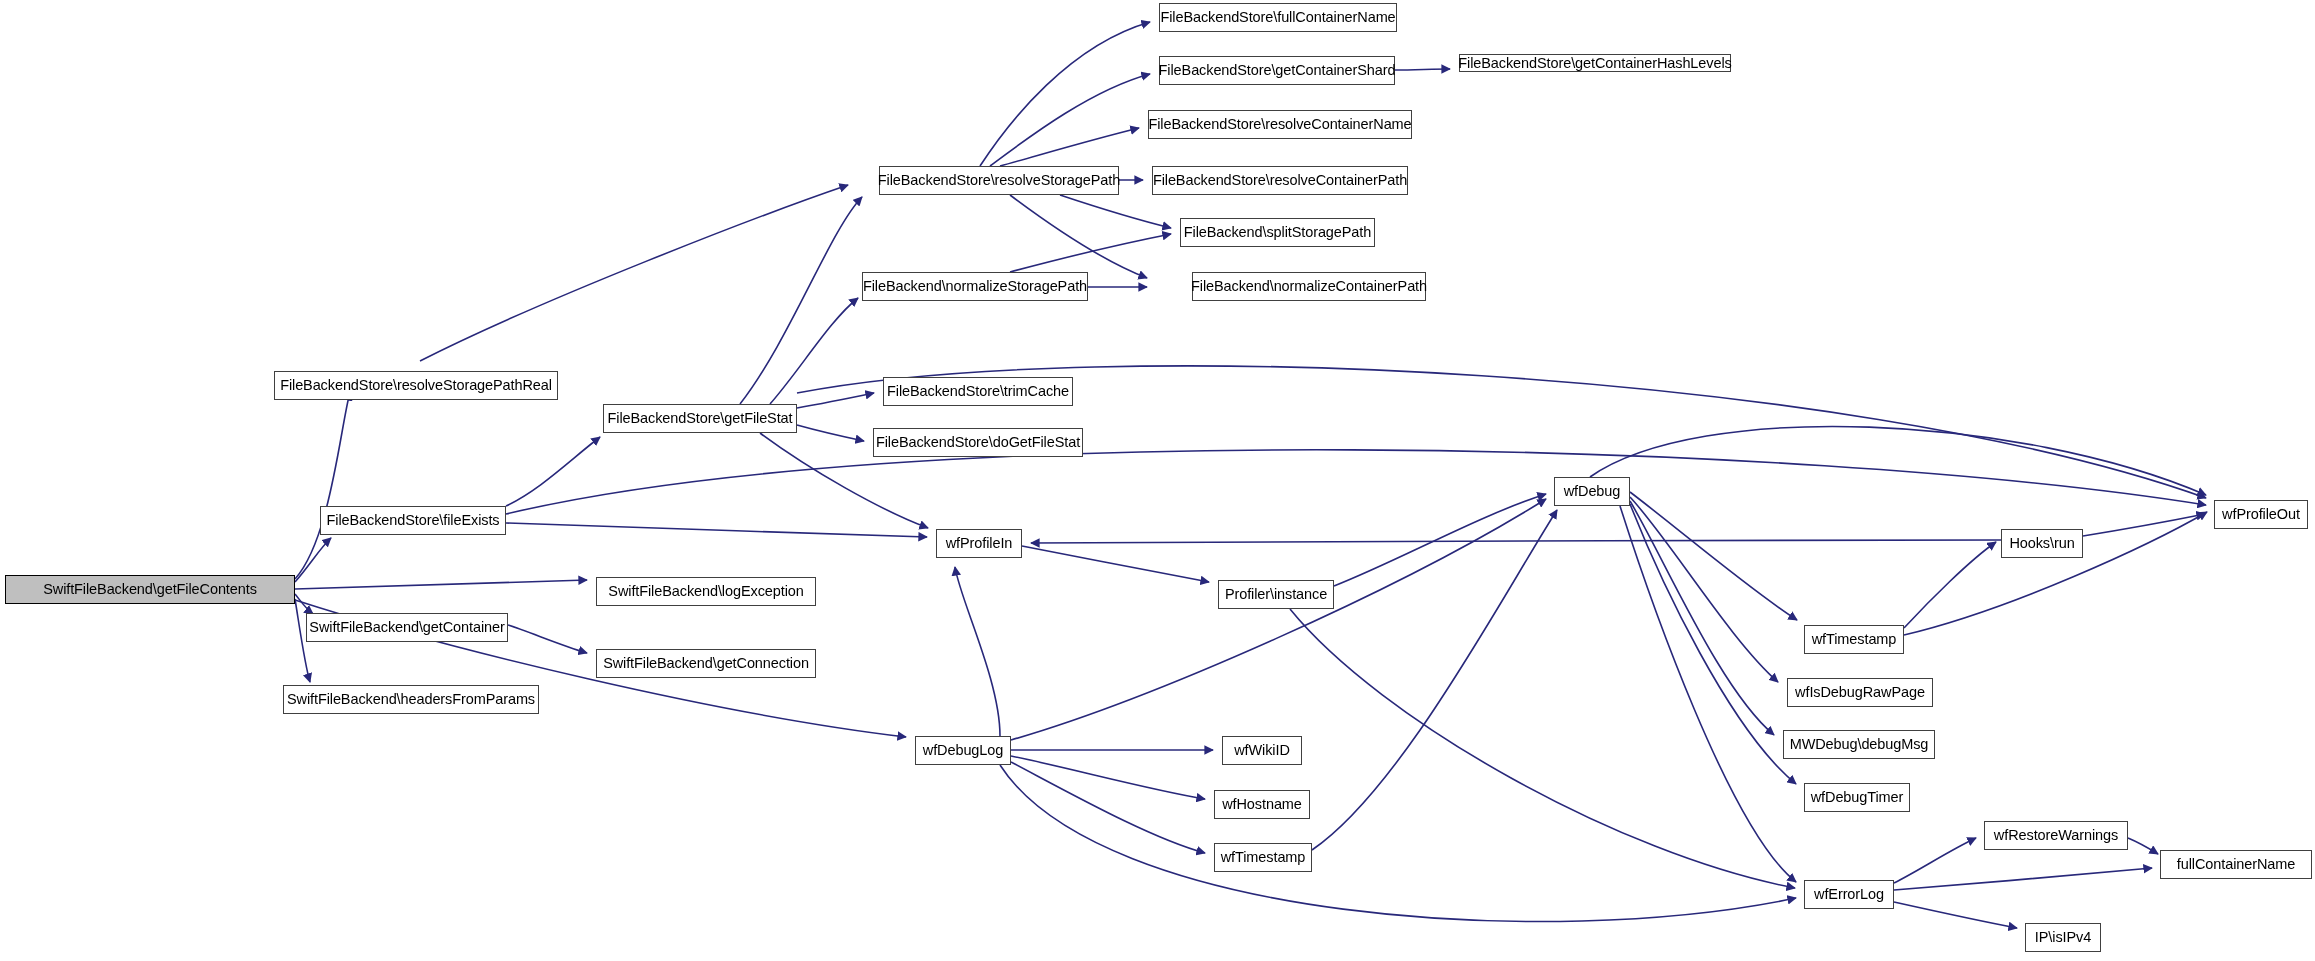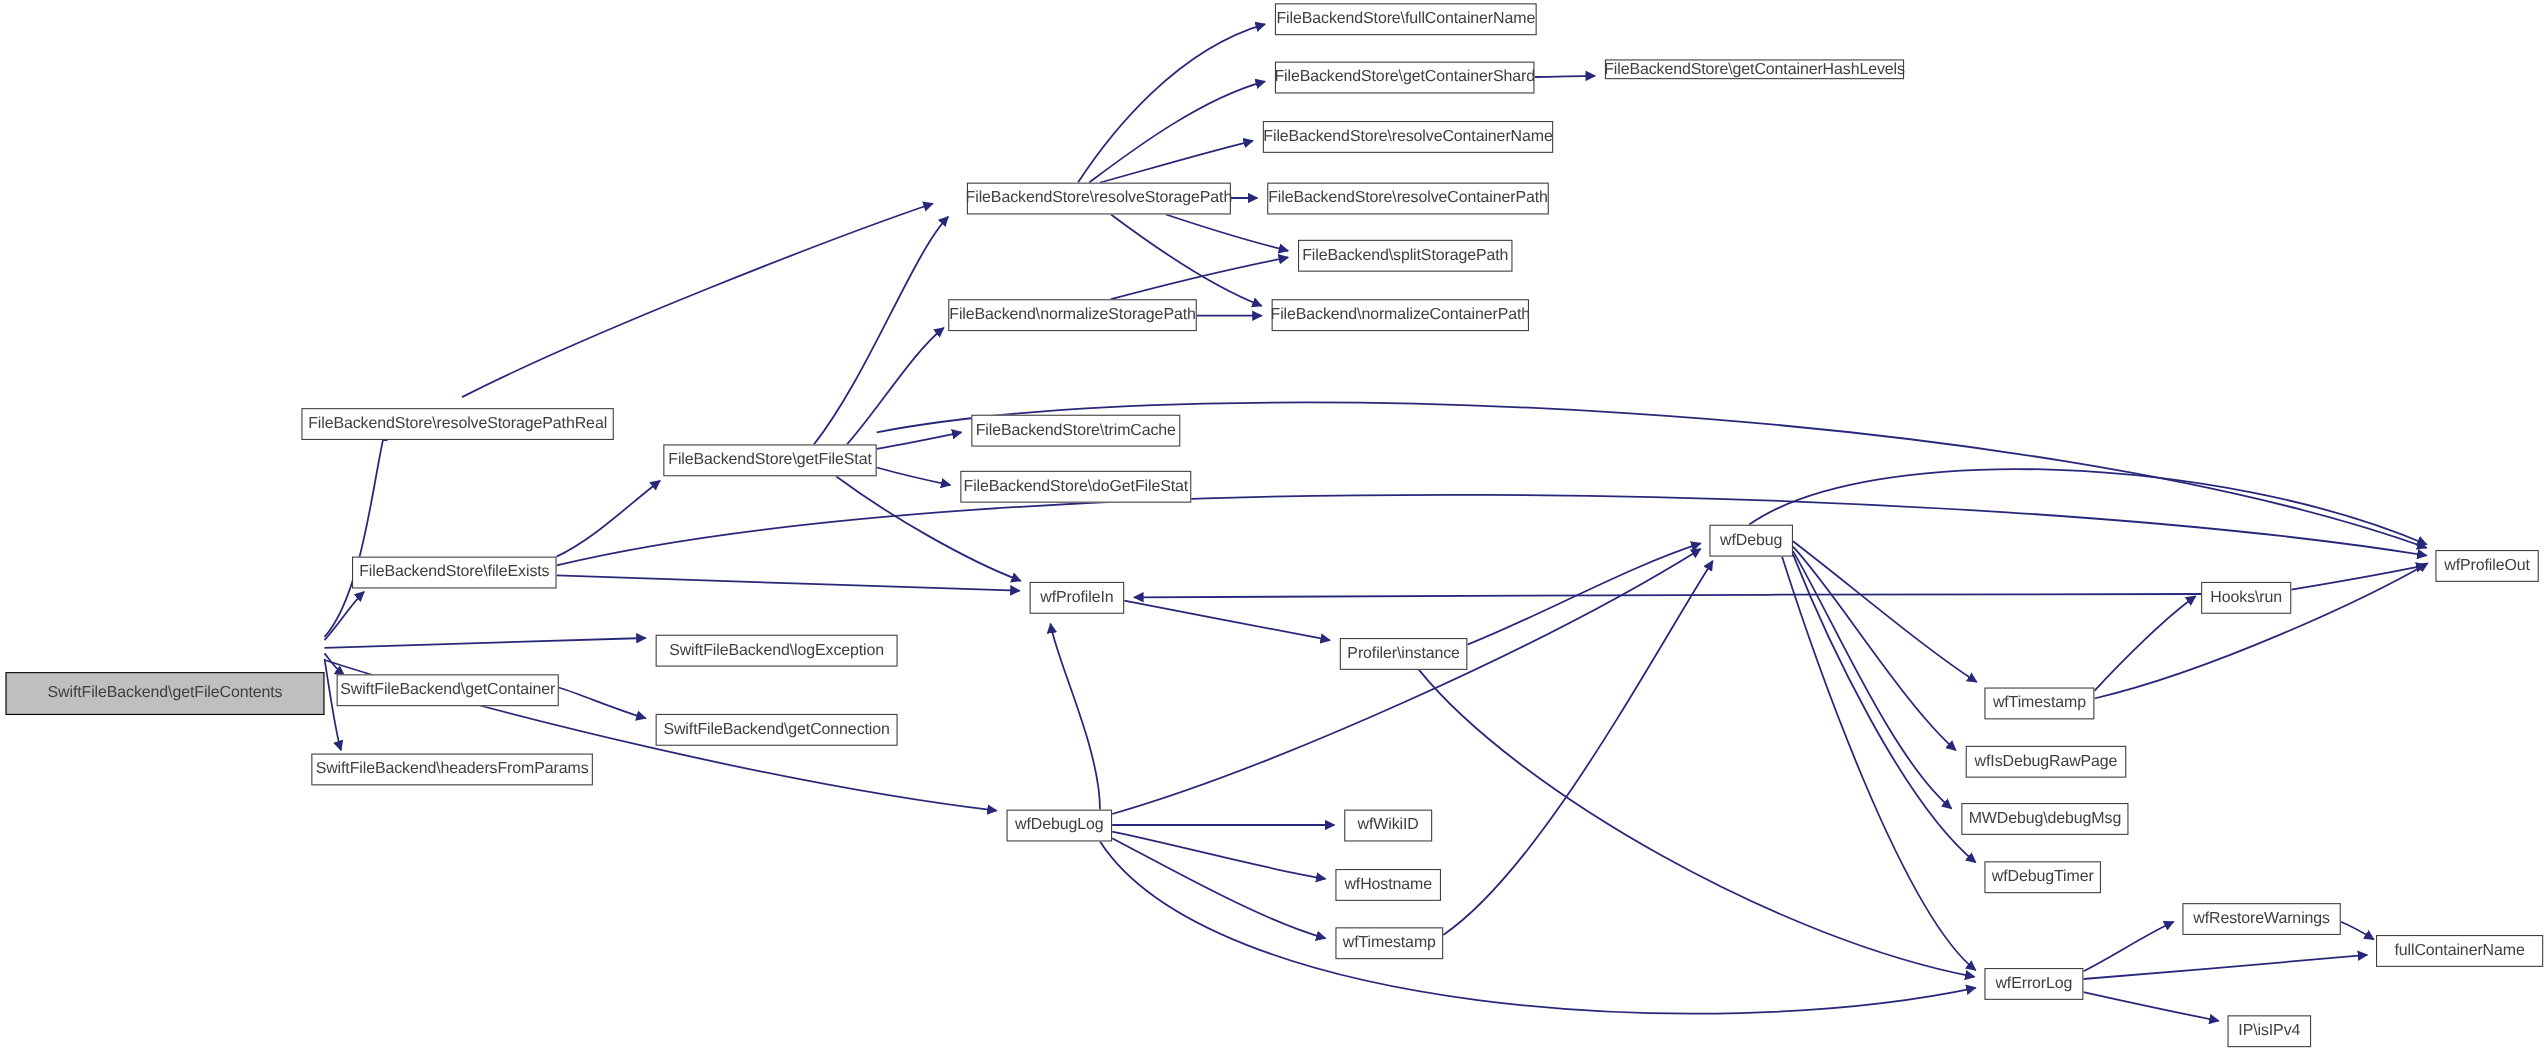--- a/index.html
+++ b/index.html
@@ -28,21 +28,21 @@
   .node {
     position: absolute;
     box-sizing: border-box;
     background: #ffffff;
     border: 1px solid #404040;
     display: flex;
     align-items: center;
     justify-content: center;
     font-size: 14.5px;
     line-height: 1;
-    color: #404040;
+    color: #000000;
     white-space: nowrap;
     letter-spacing: -0.1px;
     z-index: 5;
   }
   .node.root {
     background: #bfbfbf;
     border-color: #000000;
   }
   .node-label {
     display: block;
@@ -108,21 +108,21 @@
         <path d="M1000,765 C1100,920 1550,950 1796,898" marker-end="url(#arrow)"></path>
         <path d="M1312,850 C1400,790 1500,600 1557,510" marker-end="url(#arrow)"></path>
         <path d="M1894,883 C1920,870 1950,850 1976,838" marker-end="url(#arrow)"></path>
         <path d="M1894,890 C1970,884 2090,874 2152,868" marker-end="url(#arrow)"></path>
         <path d="M1894,902 C1930,910 1985,922 2017,928" marker-end="url(#arrow)"></path>
         <path d="M2128,838 C2140,843 2150,849 2158,854" marker-end="url(#arrow)"></path>
       </g>
   </svg>
 
   <div id="node-layer">
-      <div class="node root" style="left: 5px; top: 575px; width: 290px; height: 39px; margin-top: 36px;">
+      <div class="node root" style="left: 5px; top: 575px; width: 290px; height: 29px;">
         <span class="node-label">SwiftFileBackend\getFileContents</span>
       </div>
       <div class="node" style="left: 274px; top: 371px; width: 284px; height: 29px;">
         <span class="node-label">FileBackendStore\resolveStoragePathReal</span>
       </div>
       <div class="node" style="left: 320px; top: 506px; width: 186px; height: 29px;">
         <span class="node-label">FileBackendStore\fileExists</span>
       </div>
       <div class="node" style="left: 596px; top: 577px; width: 220px; height: 29px;">
         <span class="node-label">SwiftFileBackend\logException</span>
@@ -162,21 +162,21 @@
       </div>
       <div class="node" style="left: 1148px; top: 110px; width: 264px; height: 29px;">
         <span class="node-label">FileBackendStore\resolveContainerName</span>
       </div>
       <div class="node" style="left: 1152px; top: 166px; width: 256px; height: 29px;">
         <span class="node-label">FileBackendStore\resolveContainerPath</span>
       </div>
       <div class="node" style="left: 1180px; top: 218px; width: 195px; height: 29px;">
         <span class="node-label">FileBackend\splitStoragePath</span>
       </div>
-      <div class="node" style="left: 1156px; top: 272px; width: 234px; height: 29px;">
+      <div class="node" style="left: 1192px; top: 272px; width: 234px; height: 29px;">
         <span class="node-label">FileBackend\normalizeContainerPath</span>
       </div>
       <div class="node" style="left: 936px; top: 529px; width: 86px; height: 29px;">
         <span class="node-label">wfProfileIn</span>
       </div>
       <div class="node" style="left: 2214px; top: 500px; width: 94px; height: 29px;">
         <span class="node-label">wfProfileOut</span>
       </div>
       <div class="node" style="left: 2001px; top: 529px; width: 82px; height: 29px;">
         <span class="node-label">Hooks\run</span>

